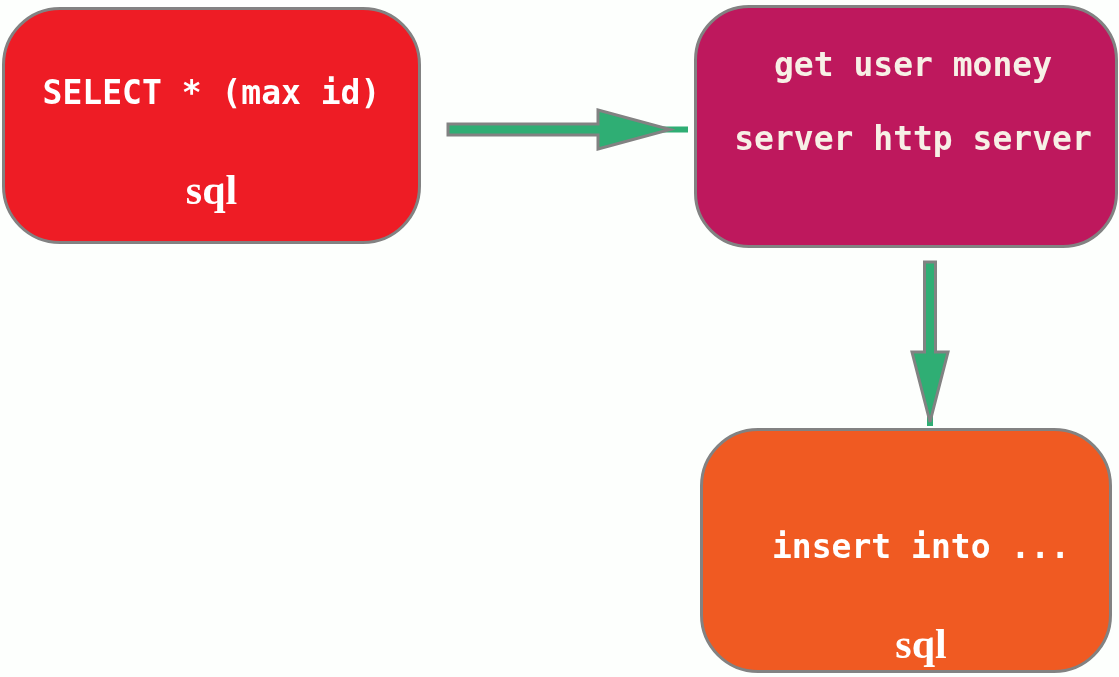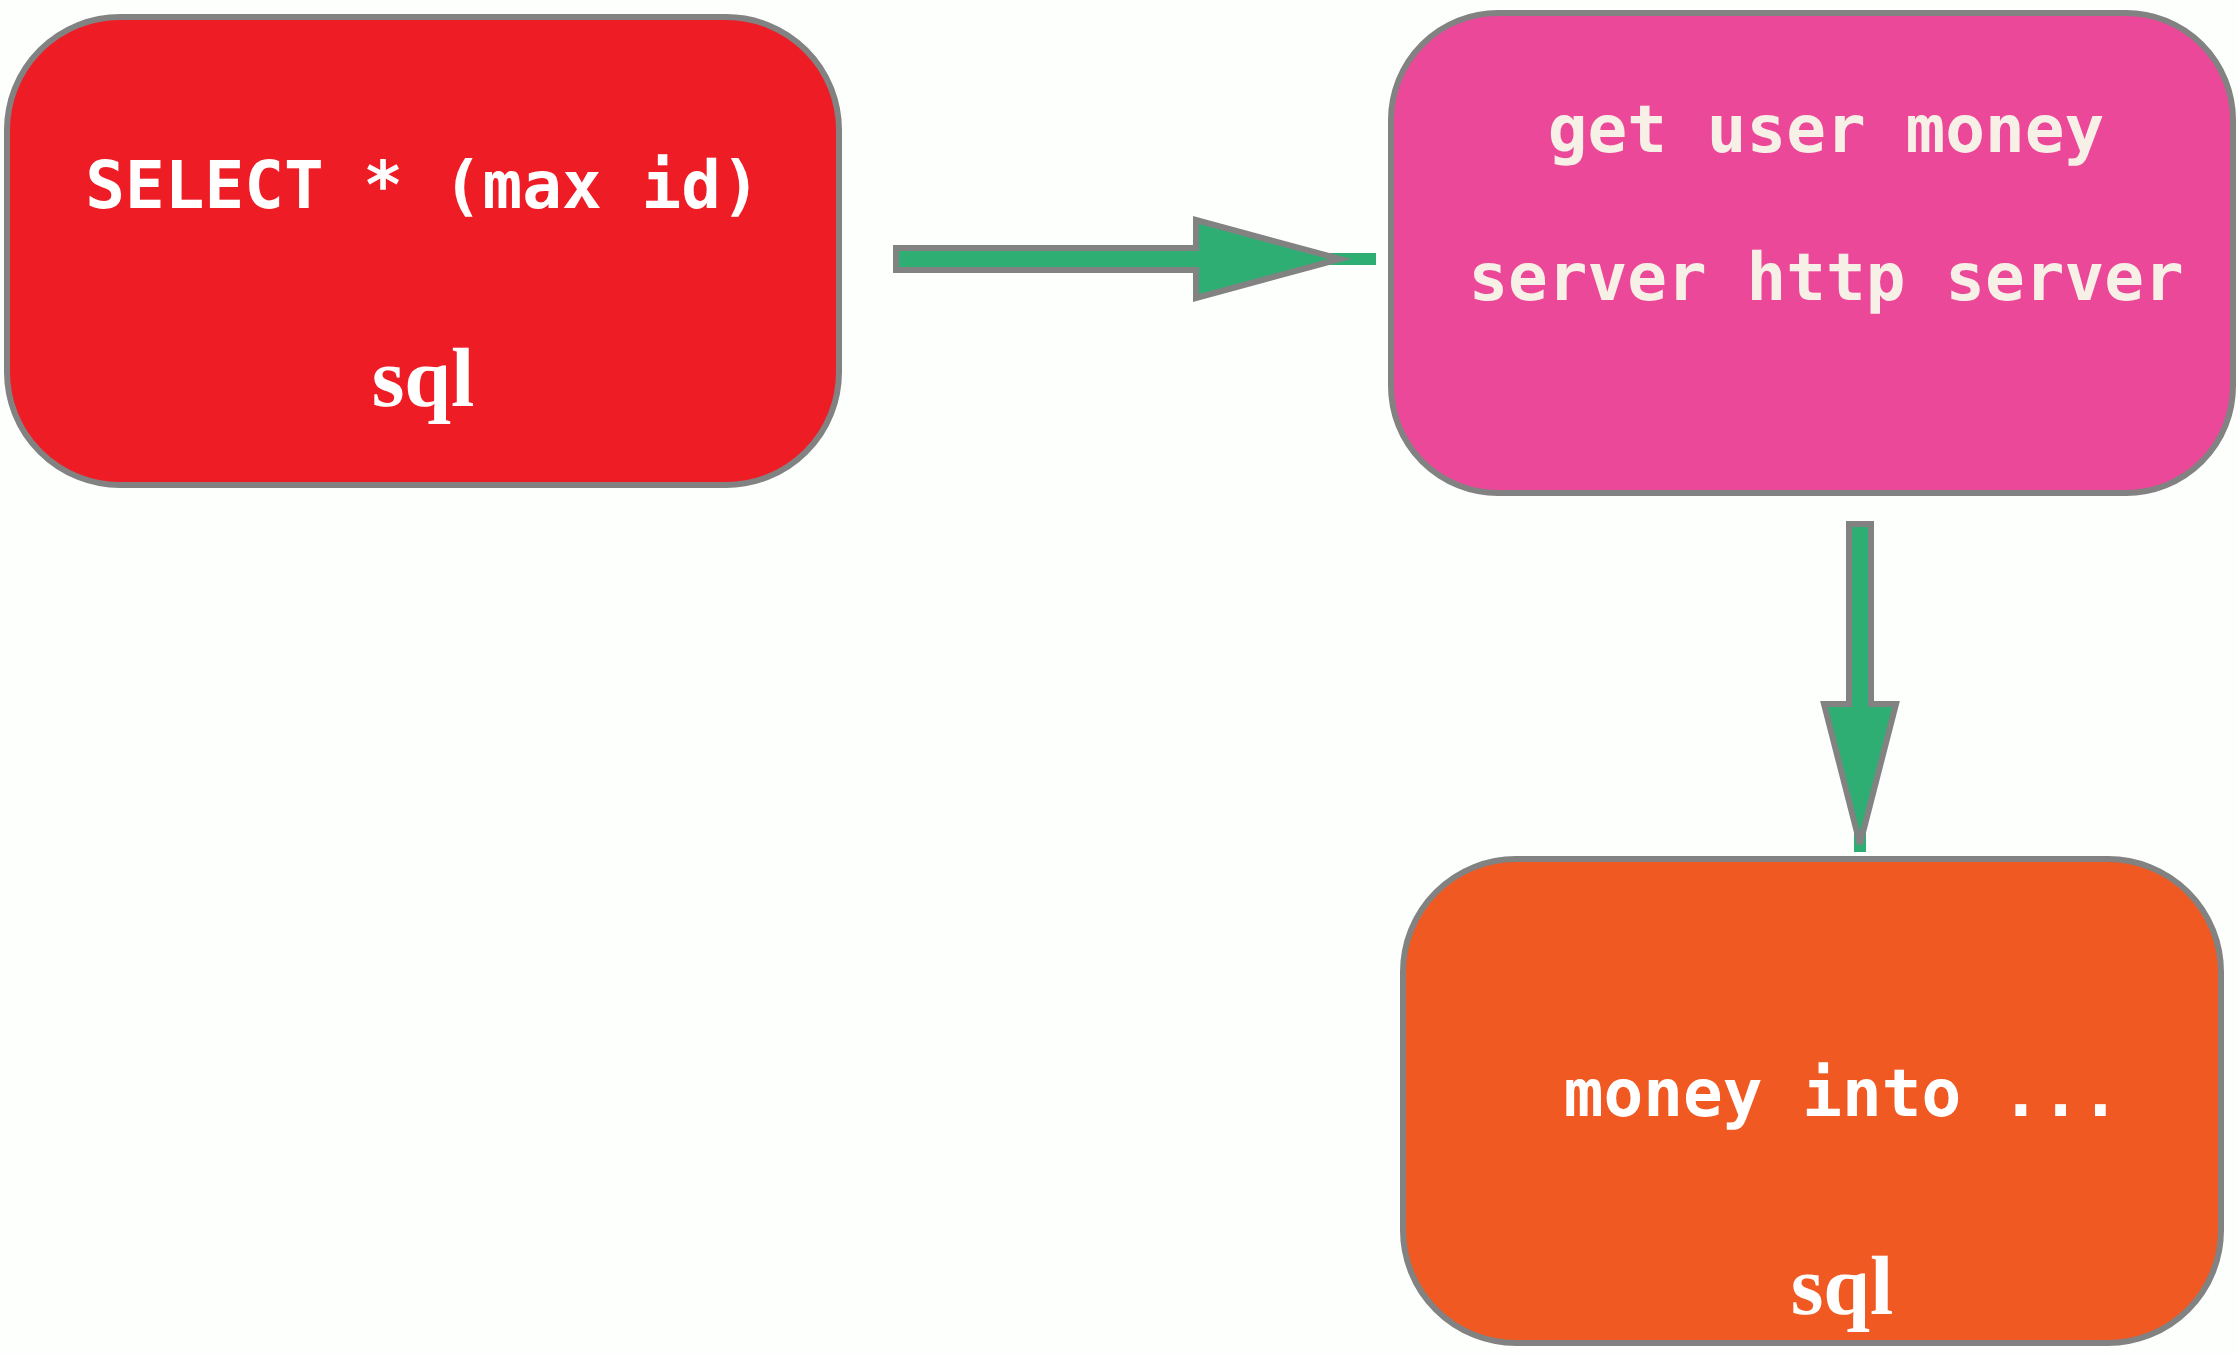--- a/index.html
+++ b/index.html
@@ -72,27 +72,27 @@
 </head>
 <body>
 
 <div class="stage">
 
   <div class="node" id="node-select" style="background-color: rgb(238, 28, 37);">
     <div class="node-line" style="color: rgb(255, 255, 255);">SELECT * (max id)</div>
     <div class="node-label" style="color: rgb(255, 255, 255);">sql</div>
   </div>
 
-  <div class="node" id="node-http" style="background-color: #ec4899; align-items: center;">
+  <div class="node" id="node-http" style="background-color: #be185d; align-items: center;">
     <div class="node-line line1" style="color: rgb(247, 240, 230);">get user money</div>
     <div class="node-line line3" style="color: rgb(247, 240, 230);">server http server</div>
   </div>
 
   <div class="node" id="node-insert" style="background-color: rgb(240, 90, 34);">
-    <div class="node-line" style="color: rgb(255, 255, 255);">money into ...</div>
+    <div class="node-line" style="color: rgb(255, 255, 255);">insert into ...</div>
     <div class="node-label" style="color: rgb(255, 255, 255);">sql</div>
   </div>
 
   <svg class="arrow-svg" id="arrow-right" width="256" height="52" viewBox="0 0 256 52">
     <line x1="10" y1="25.5" x2="250" y2="25.5" stroke-width="6" style="stroke: rgb(47, 174, 116);"></line>
     <polygon points="10,20 160,20 160,6 232,25.5 160,45 160,31 10,31" stroke-width="3" stroke-linejoin="miter" style="fill: rgb(47, 174, 116); stroke: rgb(130, 130, 130);"></polygon>
   </svg>
 
   <svg class="arrow-svg" id="arrow-down" width="54" height="172" viewBox="0 0 54 172">
     <line x1="27" y1="8" x2="27" y2="170" stroke-width="6" style="stroke: rgb(47, 174, 116);"></line>

